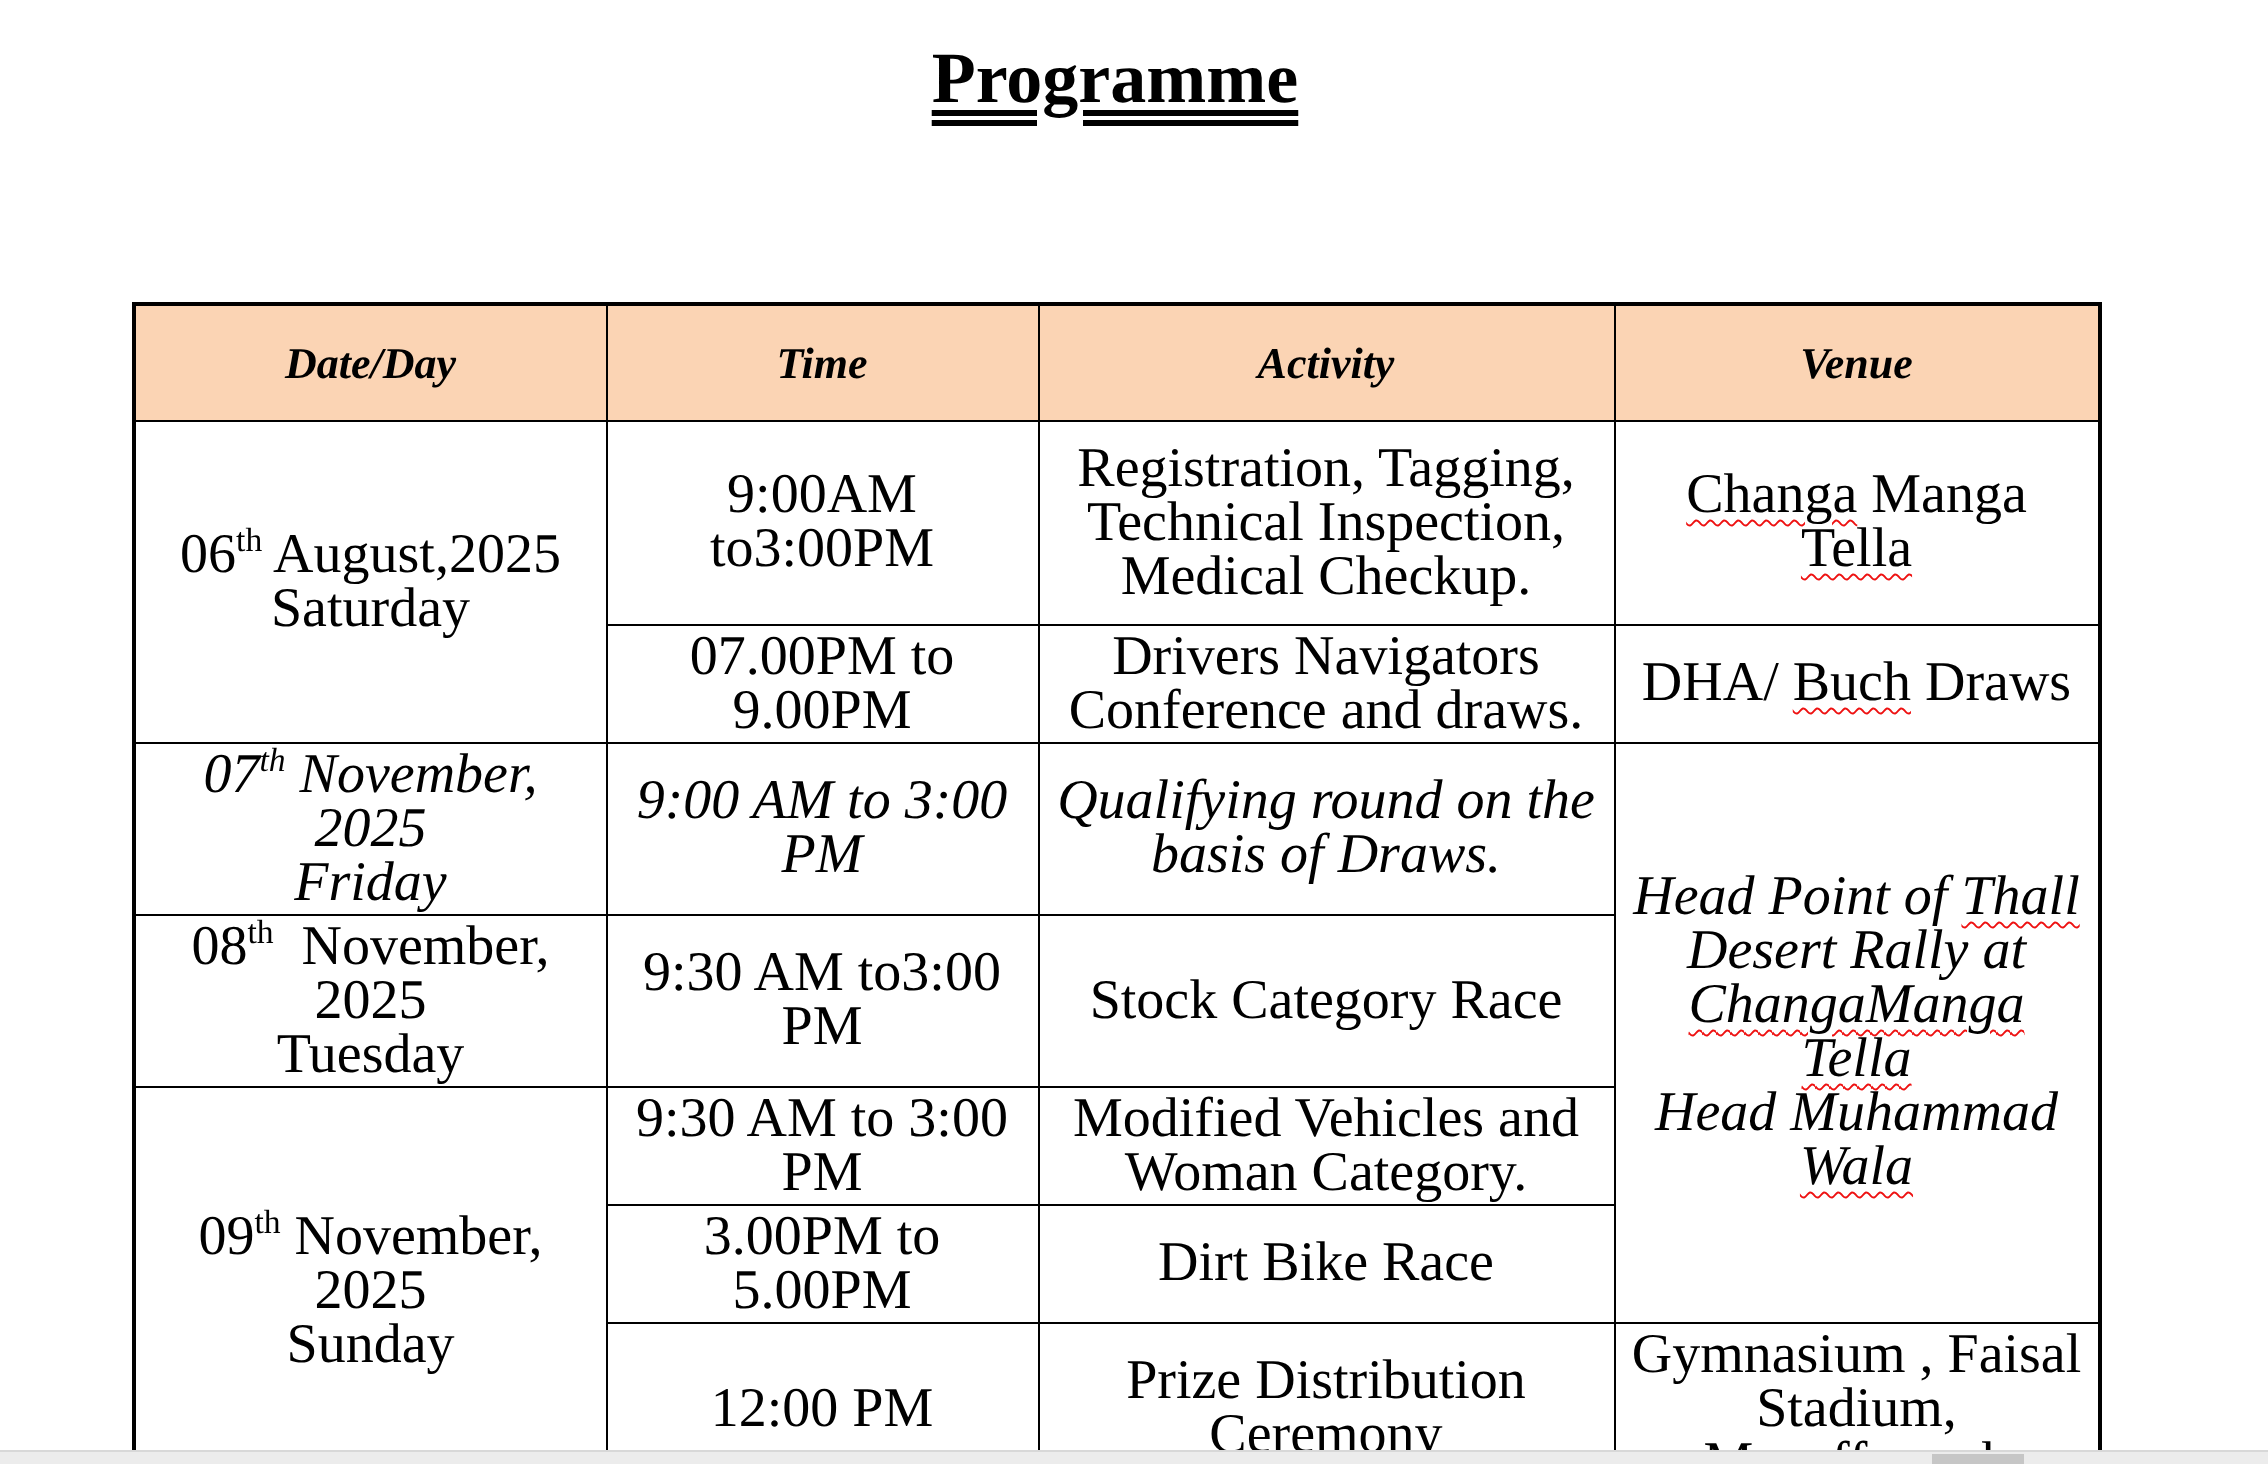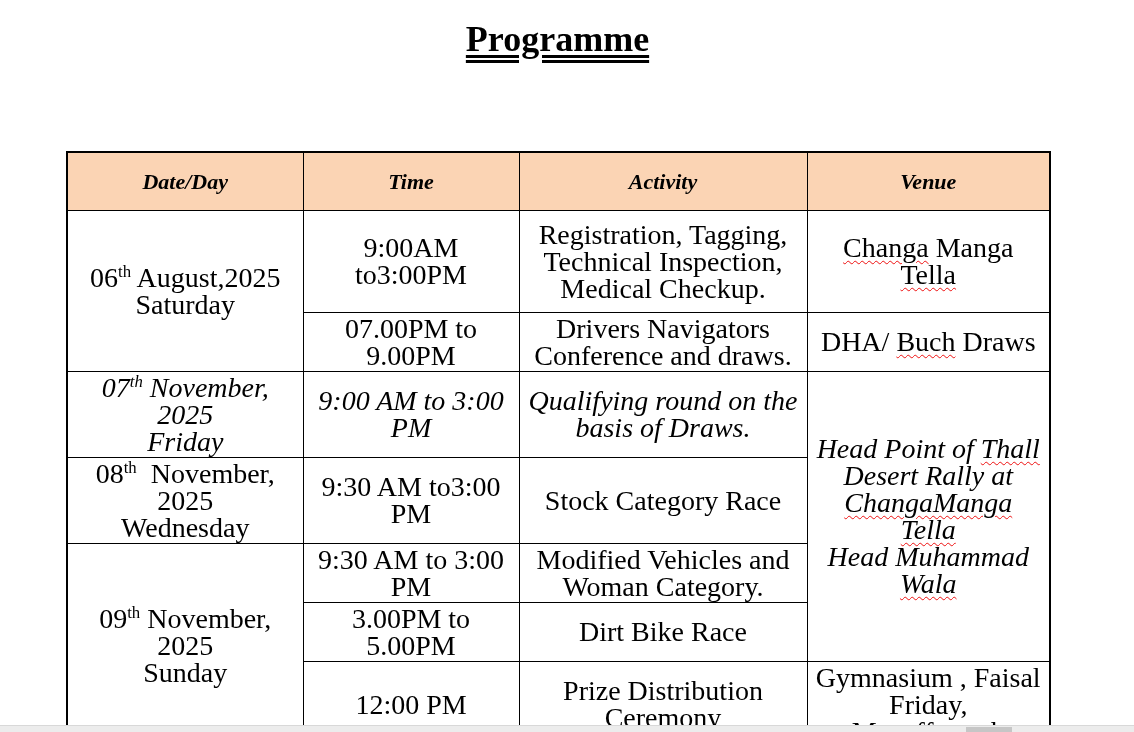--- a/index.html
+++ b/index.html
@@ -124,40 +124,40 @@
     </tr>
 
     <tr class="r3">
       <td class="date"><span>07</span><sup>th</sup><span> November, 2025</span><br><span>Friday</span></td>
       <td class="time">9:00 AM to 3:00<br>PM</td>
       <td class="act">Qualifying round on the<br>basis of Draws.</td>
       <td class="ven" rowspan="4"><span>Head Point of </span><span class="wavy">Thall</span><br><span>Desert Rally at</span><br><span class="wavy">ChangaManga</span><span> </span><span class="wavy">Tella</span><br><span>Head Muhammad</span><br><span class="wavy">Wala</span></td>
     </tr>
 
     <tr class="r4">
-      <td class="date"><span>08</span><sup>th</sup><span> &nbsp;November, 2025</span><br><span>Wednesday</span></td>
+      <td class="date"><span>08</span><sup>th</sup><span> &nbsp;November, 2025</span><br><span>Tuesday</span></td>
       <td class="time">9:30 AM to3:00<br>PM</td>
       <td class="act">Stock Category Race</td>
     </tr>
 
     <tr class="r5">
       <td class="date" rowspan="3"><span>09</span><sup>th</sup><span> November, 2025</span><br><span>Sunday</span></td>
       <td class="time">9:30 AM to 3:00<br>PM</td>
       <td class="act">Modified Vehicles and<br>Woman Category.</td>
     </tr>
 
     <tr class="r6">
       <td class="time">3.00PM to 5.00PM</td>
       <td class="act">Dirt Bike Race</td>
     </tr>
 
     <tr class="r7">
       <td class="time">12:00 PM</td>
       <td class="act">Prize Distribution<br>Ceremony</td>
-      <td class="ven"><span>Gymnasium , Faisal</span><br><span>Friday,</span><br><span>Muzaffargarh</span></td>
+      <td class="ven"><span>Gymnasium , Faisal</span><br><span>Stadium,</span><br><span>Muzaffargarh</span></td>
     </tr>
   </tbody>
     </table>
 
   <div class="hscroll">
     <div class="thumb"></div>
   </div>
 
 </div>
 

